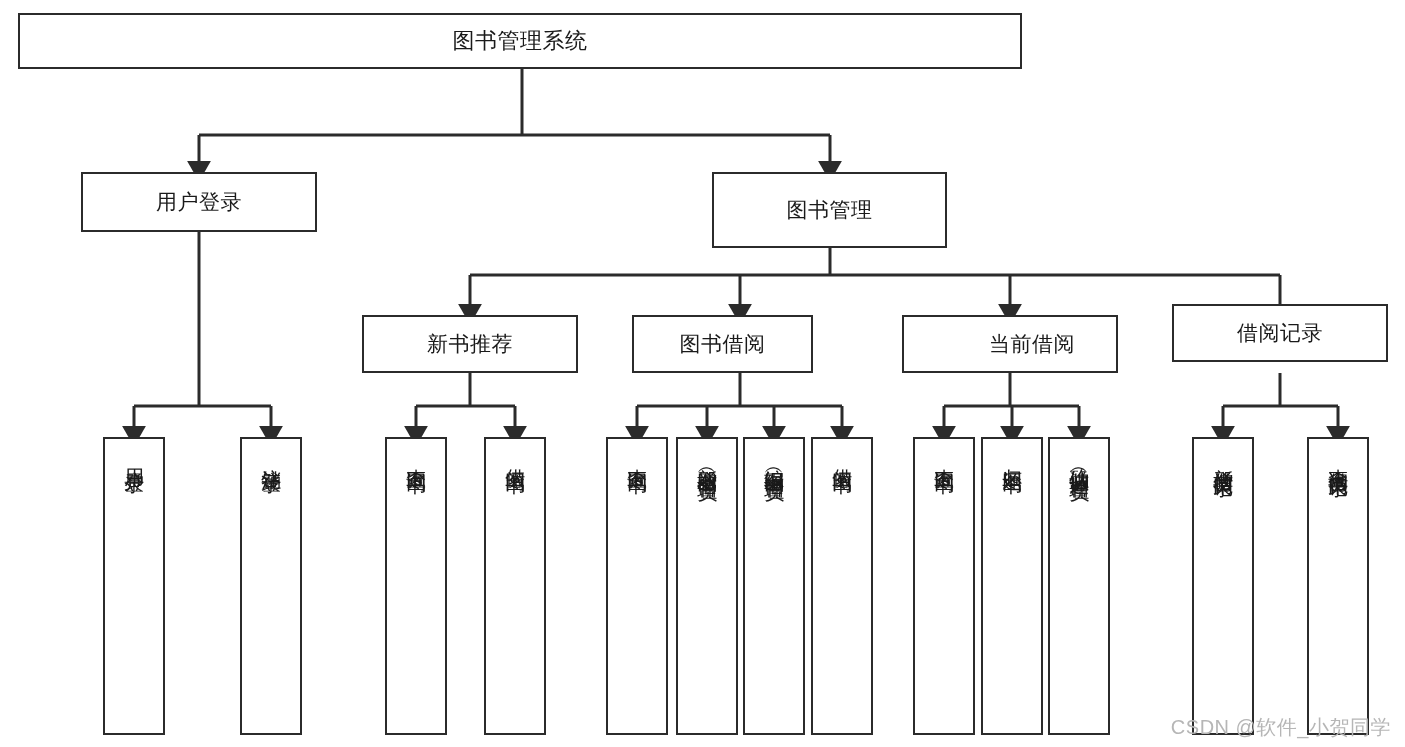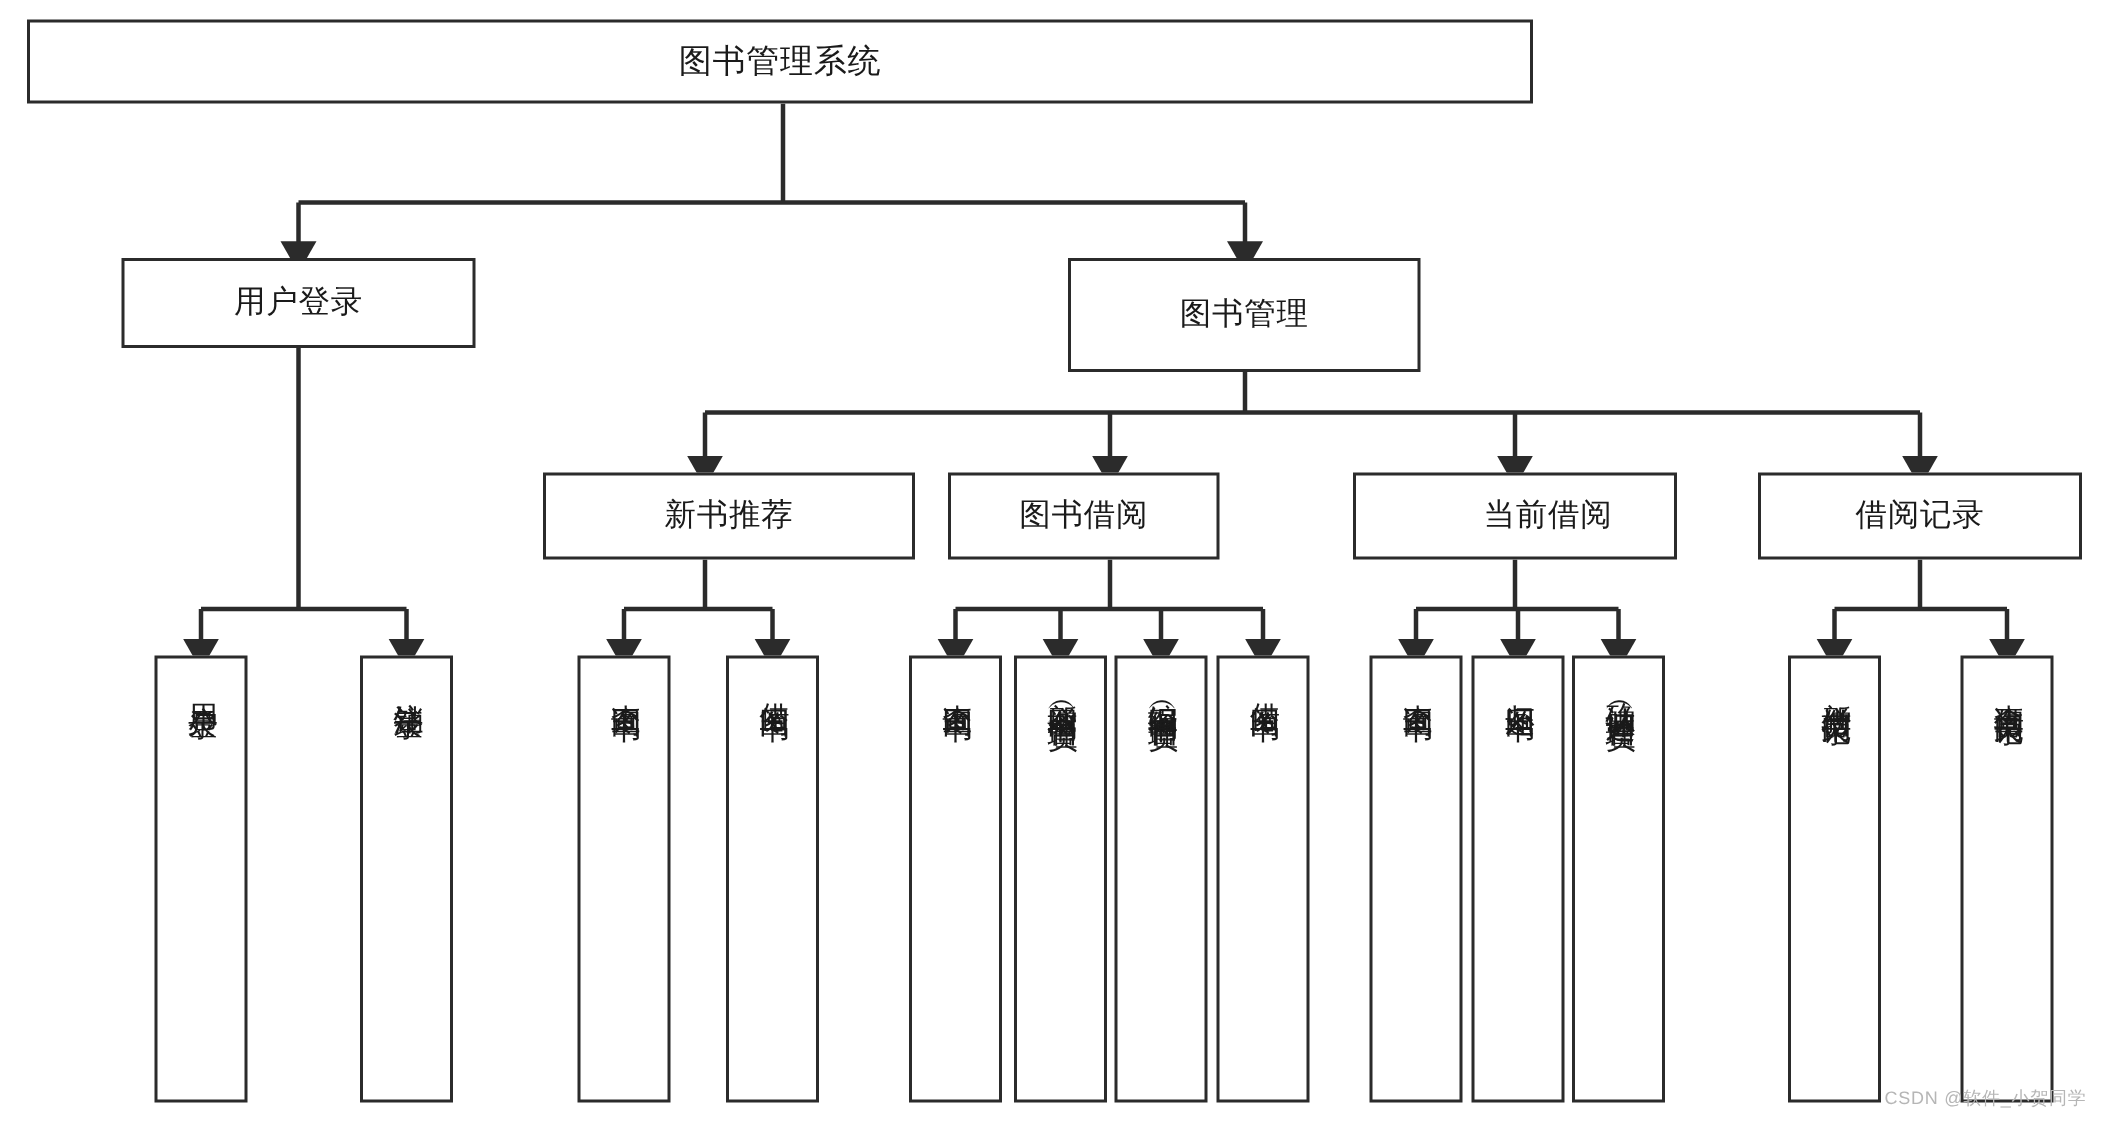--- a/index.html
+++ b/index.html
@@ -54,21 +54,21 @@
     font-size: 20px;
     line-height: 1.18;
     letter-spacing: 2px;
     white-space: normal;
     max-height: 278px;
   }
   .watermark {
     position: absolute;
     right: 14px;
     bottom: 6px;
-    font-size: 12px;
+    font-size: 20px;
     color: #b6b6b6;
     letter-spacing: 0.5px;
     white-space: nowrap;
     pointer-events: none;
   }
 </style>
 </head>
 <body>
 
 <div id="canvas">
@@ -127,30 +127,30 @@
     <span class="node-label">图书管理系统</span>
   </div>
 
   <div class="node" style="left:81px; top:172px; width:236px; height:60px;">
     <span class="node-label">用户登录</span>
   </div>
   <div class="node" style="left:712px; top:172px; width:235px; height:76px;">
     <span class="node-label">图书管理</span>
   </div>
 
-  <div class="node" style="left:362px; top:315px; width:248px; height:58px;">
+  <div class="node" style="left:362px; top:315px; width:216px; height:58px;">
     <span class="node-label">新书推荐</span>
   </div>
   <div class="node" style="left:632px; top:315px; width:181px; height:58px;">
     <span class="node-label">图书借阅</span>
   </div>
   <div class="node" style="left:902px; top:315px; width:216px; height:58px;padding-left:44px;">
     <span class="node-label">当前借阅</span>
   </div>
-  <div class="node" style="left:1172px; top:315px; width:216px; height:58px;">
+  <div class="node" style="left:1172px; top:304px; width:216px; height:58px;">
     <span class="node-label">借阅记录</span>
   </div>
 
   <div class="node vertical" style="left:103px; top:437px; width:62px; height:298px;">
     <span class="node-label">用户登录</span>
   </div>
   <div class="node vertical" style="left:240px; top:437px; width:62px; height:298px;">
     <span class="node-label">注销登录</span>
   </div>
   <div class="node vertical" style="left:385px; top:437px; width:62px; height:298px;">

